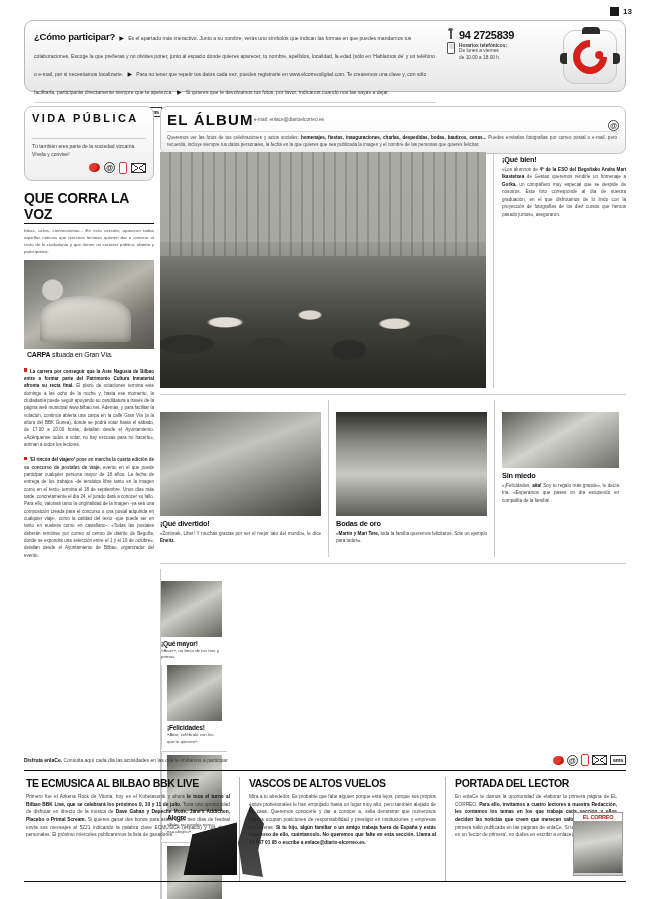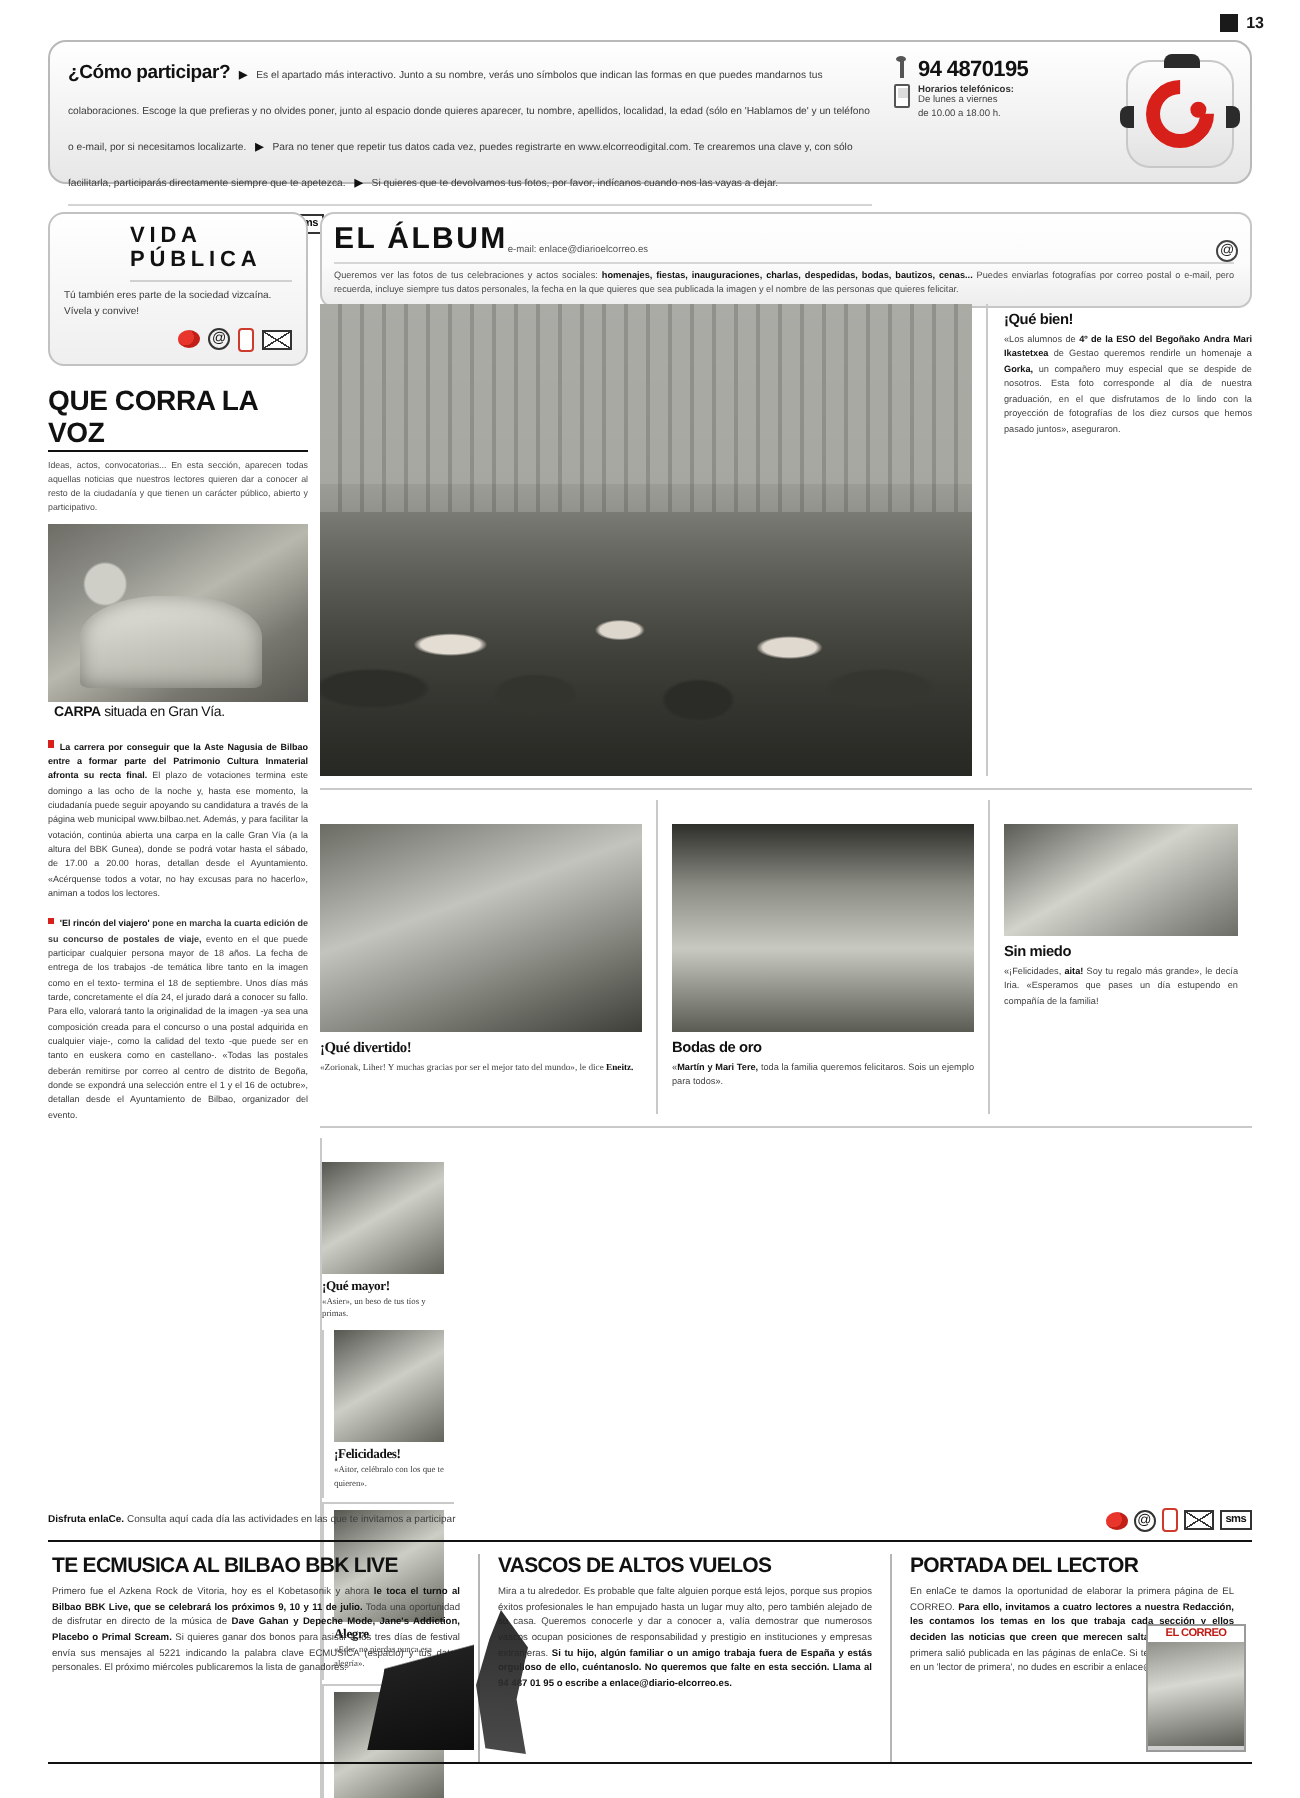--- a/index.html
+++ b/index.html
@@ -108,21 +108,21 @@
 
   
   .leftcol { position:absolute; left:24px; top:106px; width:130px; }
   .vida-box {
     border:1px solid #c2c2c2; border-radius:8px;
     background: linear-gradient(to bottom,#ffffff,#efefef);
     padding: 5px 7px 6px;
   }
   .vida-title {
     font-size: 11px; font-weight: bold; letter-spacing: 2.4px; color:#111;
-    padding-bottom:4px; border-bottom:1px solid #d0d0d0; margin-bottom:4px;margin-left:33px;
+    padding-bottom:14px; border-bottom:1px solid #d0d0d0; margin-bottom:4px;
   }
   .vida-sub { font-size: 5px; line-height:1.55; color:#3a3a3a; }
   .vida-icons { display:flex; align-items:center; justify-content:flex-end; gap:4px; margin-top:3px; }
   .ico-mobile-sm{width:8px;height:12px;border:1px solid #cf3a2e;border-radius:2px;background:#fff;flex:none;}
 
   .qcv-head {
     font-size: 14px; font-weight: bold; color:#111; letter-spacing:-.2px;
     border-bottom: 1.4px solid #111; padding-bottom:1px; margin: 9px 0 3px;
   }
   .qcv-body { font-size:4.4px; line-height:1.6; color:#4a4a4a; text-align:justify; }
@@ -150,21 +150,21 @@
   .lc-para b { color:#111; }
   .sq-bullet{ display:inline-block;width:3.4px;height:3.4px;background:#d8201b;margin-right:2.5px;vertical-align:1px;}
 
   
   .album-head {
     position:absolute; left:160px; top:106px; width:466px;
     border:1px solid #c6c6c6; border-radius:7px;
     background: linear-gradient(to bottom,#ffffff 0%,#fbfbfb 55%,#ededed 100%);
     padding: 4px 8px 4px 6px;
   }
-  .album-title-row { display:flex; align-items:flex-end; gap:0; padding-bottom:3px;}
+  .album-title-row { display:flex; align-items:center; gap:0; padding-bottom:3px;}
   .album-title {
     font-size:15px; font-weight:bold; letter-spacing:1.2px; color:#111;
   }
   .album-email { font-size:4.8px; color:#555; }
   .album-rule { border-top:1px solid #d6d6d6; padding-top:3px; position:relative; }
   .album-blurb { font-size:4.6px; line-height:1.5; color:#4a4a4a; text-align:justify; }
   .album-blurb b { color:#111; }
   .album-at {
     position:absolute; right:-2px; top:-12px;
     width:11px;height:11px;border:1px solid #444;border-radius:50%;
@@ -199,21 +199,21 @@
       linear-gradient(to bottom, rgba(60,60,55,.1), rgba(30,30,26,.75));
   }
   .hero-aside { width:132px; padding-left:8px; }
   .cap-title { font-size:7.4px; font-weight:bold; color:#111; margin:3px 0 2px; letter-spacing:-.2px;}
   .cap-body { font-size:4.6px; line-height:1.62; color:#3e3e3e; text-align:justify;}
   .cap-body b { color:#111; }
   .vr { border-left:1px solid #c9c9c9; }
 
   .row2 { display:flex; margin-top:6px; border-top:1px solid #c9c9c9; padding-top:5px;}
   .cell { padding:12px 7px; }
-  .cell:first-child { padding-left:0;font-family:Liberation Serif, serif; }
+  .cell:first-child { padding-left:0; }
   .ph { background:#8c8d87; width:100%; }
   .ph.a { height:104px; background:linear-gradient(160deg,#6a6b63,#c3c4bd 40%,#75766e 75%,#3e3f38); }
   .ph.b { height:104px; background:linear-gradient(180deg,#2e2f2a,#8b8c84 30%,#c8c9c1 60%,#5a5b53); }
   .ph.c { height:63px; background:linear-gradient(150deg,#5a5b54,#d2d3cb 45%,#6c6d66); }
   .ph.e { height:76px; background:linear-gradient(140deg,#4c4d46,#cfd0c8 45%,#62635b); }
   .ph.f { height:76px; background:linear-gradient(190deg,#3f403a,#c6c7bf 50%,#585951); }
   .ph.sq { height:56px; background:linear-gradient(150deg,#55564f,#cdcec6 48%,#63645c); }
 
   .row3 { display:flex; margin-top:6px; border-top:1px solid #c9c9c9; padding-top:5px; }
 
@@ -312,21 +312,21 @@
         </div>
       </div>
     </div>
 
     <div class="banner-right">
       <div class="phone-icons">
         <span class="ico-ant"></span>
         <span class="ico-phone-body"></span>
       </div>
       <div class="phone-txt">
-        <div class="phone-num">94 4870195</div>
+        <div class="phone-num">94 2725839</div>
         <div class="phone-label">Horarios telefónicos:</div>
         <div class="phone-hours" style="white-space:pre-line">De lunes a viernes
 de 10.00 a 18.00 h.</div>
       </div>
     </div>
 
     <div class="logo-c">
       <span class="logo-top-nub"></span>
       <span class="logo-side-nub-l"></span>
       <span class="logo-side-nub-r"></span>

